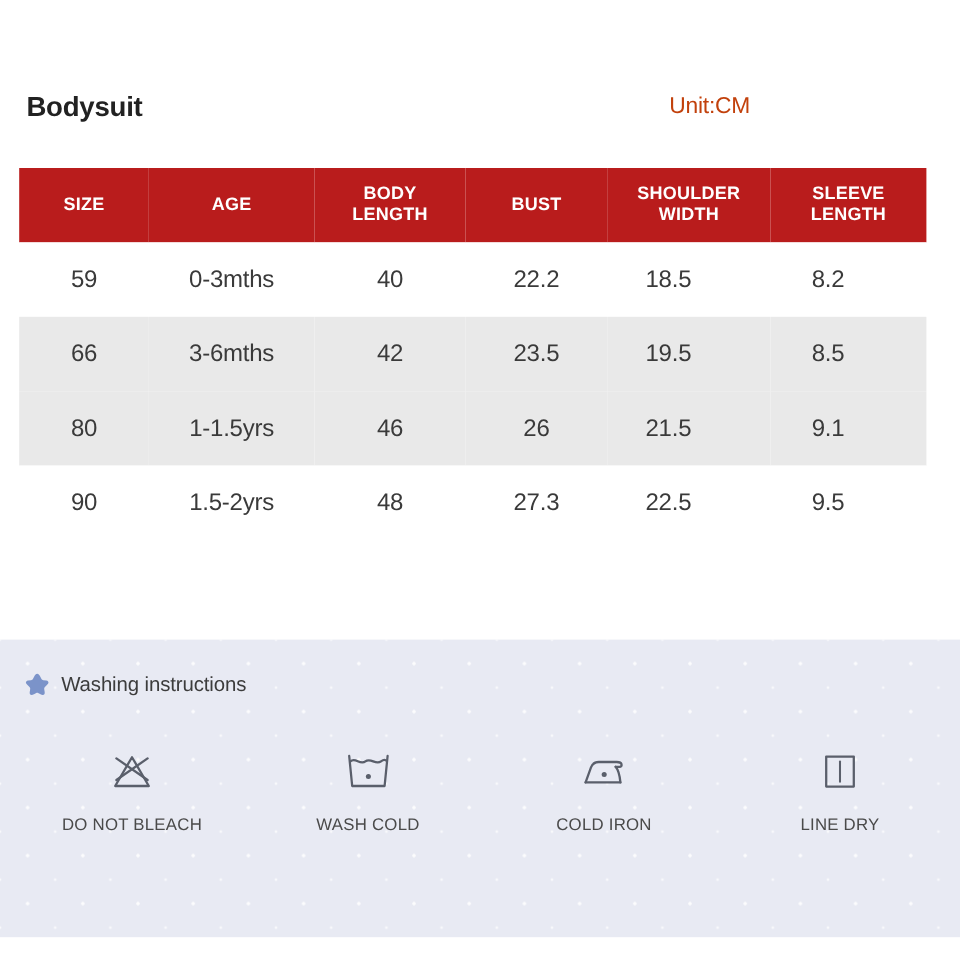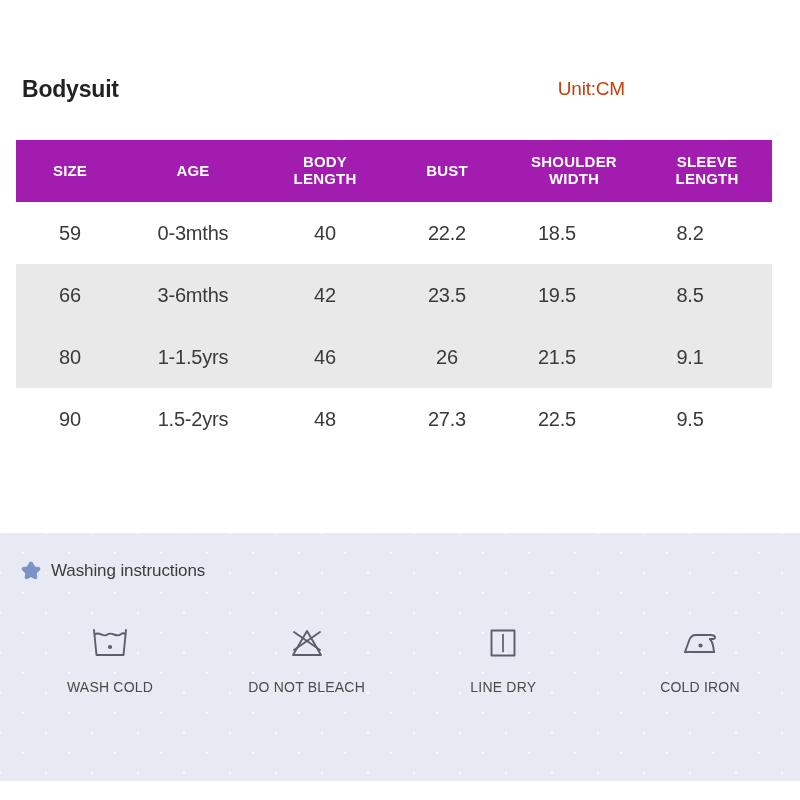--- a/index.html
+++ b/index.html
@@ -51,21 +51,21 @@
     table-layout: fixed;
   }
   .size-table th,
   .size-table td {
     border: none;
     padding: 0;
     margin: 0;
   }
 
   thead tr {
-    background: #a21caf;
+    background: #b91c1c;
   }
   thead th {
     height: 62px;
     color: #ffffff;
     font-size: 15px;
     font-weight: bold;
     line-height: 1.12;
     letter-spacing: 0.2px;
     vertical-align: middle;
     text-align: center;
@@ -262,57 +262,57 @@
       </svg>
     </span>
     <span class="wash-head-label">Washing instructions</span>
   </div>
 
   <div class="care-row">
 
     <div class="care-item">
       <span class="care-glyph">
         <svg width="40" height="34" viewBox="0 0 40 34" aria-hidden="true">
+          <path d="M20 5 L34 29 L6 29 Z" fill="none" stroke="#5a5f6b" stroke-width="1.9" stroke-linejoin="round"></path>
+          <line x1="7" y1="6" x2="33" y2="24" stroke="#5a5f6b" stroke-width="1.9" stroke-linecap="round"></line>
+          <line x1="33" y1="6" x2="7" y2="24" stroke="#5a5f6b" stroke-width="1.9" stroke-linecap="round"></line>
+        </svg>
+      </span>
+      <span class="care-label">DO NOT BLEACH</span>
+    </div>
+
+    <div class="care-item">
+      <span class="care-glyph">
+        <svg width="40" height="34" viewBox="0 0 40 34" aria-hidden="true">
           <path d="M4 4 L6.5 29 L33.5 29 L36 4" fill="none" stroke="#5a5f6b" stroke-width="1.9" stroke-linejoin="round" stroke-linecap="round"></path>
           <path d="M5 8.5 C9 4.5, 13 12, 17.5 8.5 C22 5, 26 12, 30.5 8.5 C33 6.6, 34.4 7.2, 35.3 8.2" fill="none" stroke="#5a5f6b" stroke-width="1.9" stroke-linejoin="round" stroke-linecap="round"></path>
           <circle cx="20" cy="21" r="2.1" fill="#5a5f6b"></circle>
         </svg>
       </span>
       <span class="care-label">WASH COLD</span>
     </div>
 
-    <div class="care-item">
-      <span class="care-glyph">
-        <svg width="40" height="34" viewBox="0 0 40 34" aria-hidden="true">
-          <path d="M20 5 L34 29 L6 29 Z" fill="none" stroke="#5a5f6b" stroke-width="1.9" stroke-linejoin="round"></path>
-          <line x1="7" y1="6" x2="33" y2="24" stroke="#5a5f6b" stroke-width="1.9" stroke-linecap="round"></line>
-          <line x1="33" y1="6" x2="7" y2="24" stroke="#5a5f6b" stroke-width="1.9" stroke-linecap="round"></line>
-        </svg>
-      </span>
-      <span class="care-label">DO NOT BLEACH</span>
-    </div>
-
-
-    <div class="care-item">
-      <span class="care-glyph">
-        <svg width="40" height="34" viewBox="0 0 40 34" aria-hidden="true">
-          <rect x="8.5" y="4.5" width="23" height="25" fill="none" stroke="#5a5f6b" stroke-width="1.9" stroke-linejoin="round"></rect>
-          <line x1="20" y1="8.5" x2="20" y2="25.5" stroke="#5a5f6b" stroke-width="1.7" stroke-linecap="round"></line>
-        </svg>
-      </span>
-      <span class="care-label">LINE DRY</span>
-    </div>
 
     <div class="care-item">
       <span class="care-glyph">
         <svg width="40" height="34" viewBox="0 0 40 34" aria-hidden="true">
           <path d="M5 26 L9.5 13.5 C10.6 10.6 12.9 9 16 9 L31 9
                    C33.6 9 35 10.3 35 11.6 C35 12.4 34.4 13 33.4 13 L30 13" fill="none" stroke="#5a5f6b" stroke-width="1.9" stroke-linejoin="round" stroke-linecap="round"></path>
           <line x1="5" y1="26" x2="34" y2="26" stroke="#5a5f6b" stroke-width="1.9" stroke-linecap="round"></line>
           <path d="M30 13 C32.2 15.5 33.4 19.4 34 26" fill="none" stroke="#5a5f6b" stroke-width="1.9" stroke-linejoin="round" stroke-linecap="round"></path>
           <circle cx="20.5" cy="19.5" r="2.1" fill="#5a5f6b"></circle>
         </svg>
       </span>
       <span class="care-label">COLD IRON</span>
     </div>
 
+    <div class="care-item">
+      <span class="care-glyph">
+        <svg width="40" height="34" viewBox="0 0 40 34" aria-hidden="true">
+          <rect x="8.5" y="4.5" width="23" height="25" fill="none" stroke="#5a5f6b" stroke-width="1.9" stroke-linejoin="round"></rect>
+          <line x1="20" y1="8.5" x2="20" y2="25.5" stroke="#5a5f6b" stroke-width="1.7" stroke-linecap="round"></line>
+        </svg>
+      </span>
+      <span class="care-label">LINE DRY</span>
+    </div>
+
   </div>
 </div>
 
 </body></html>

